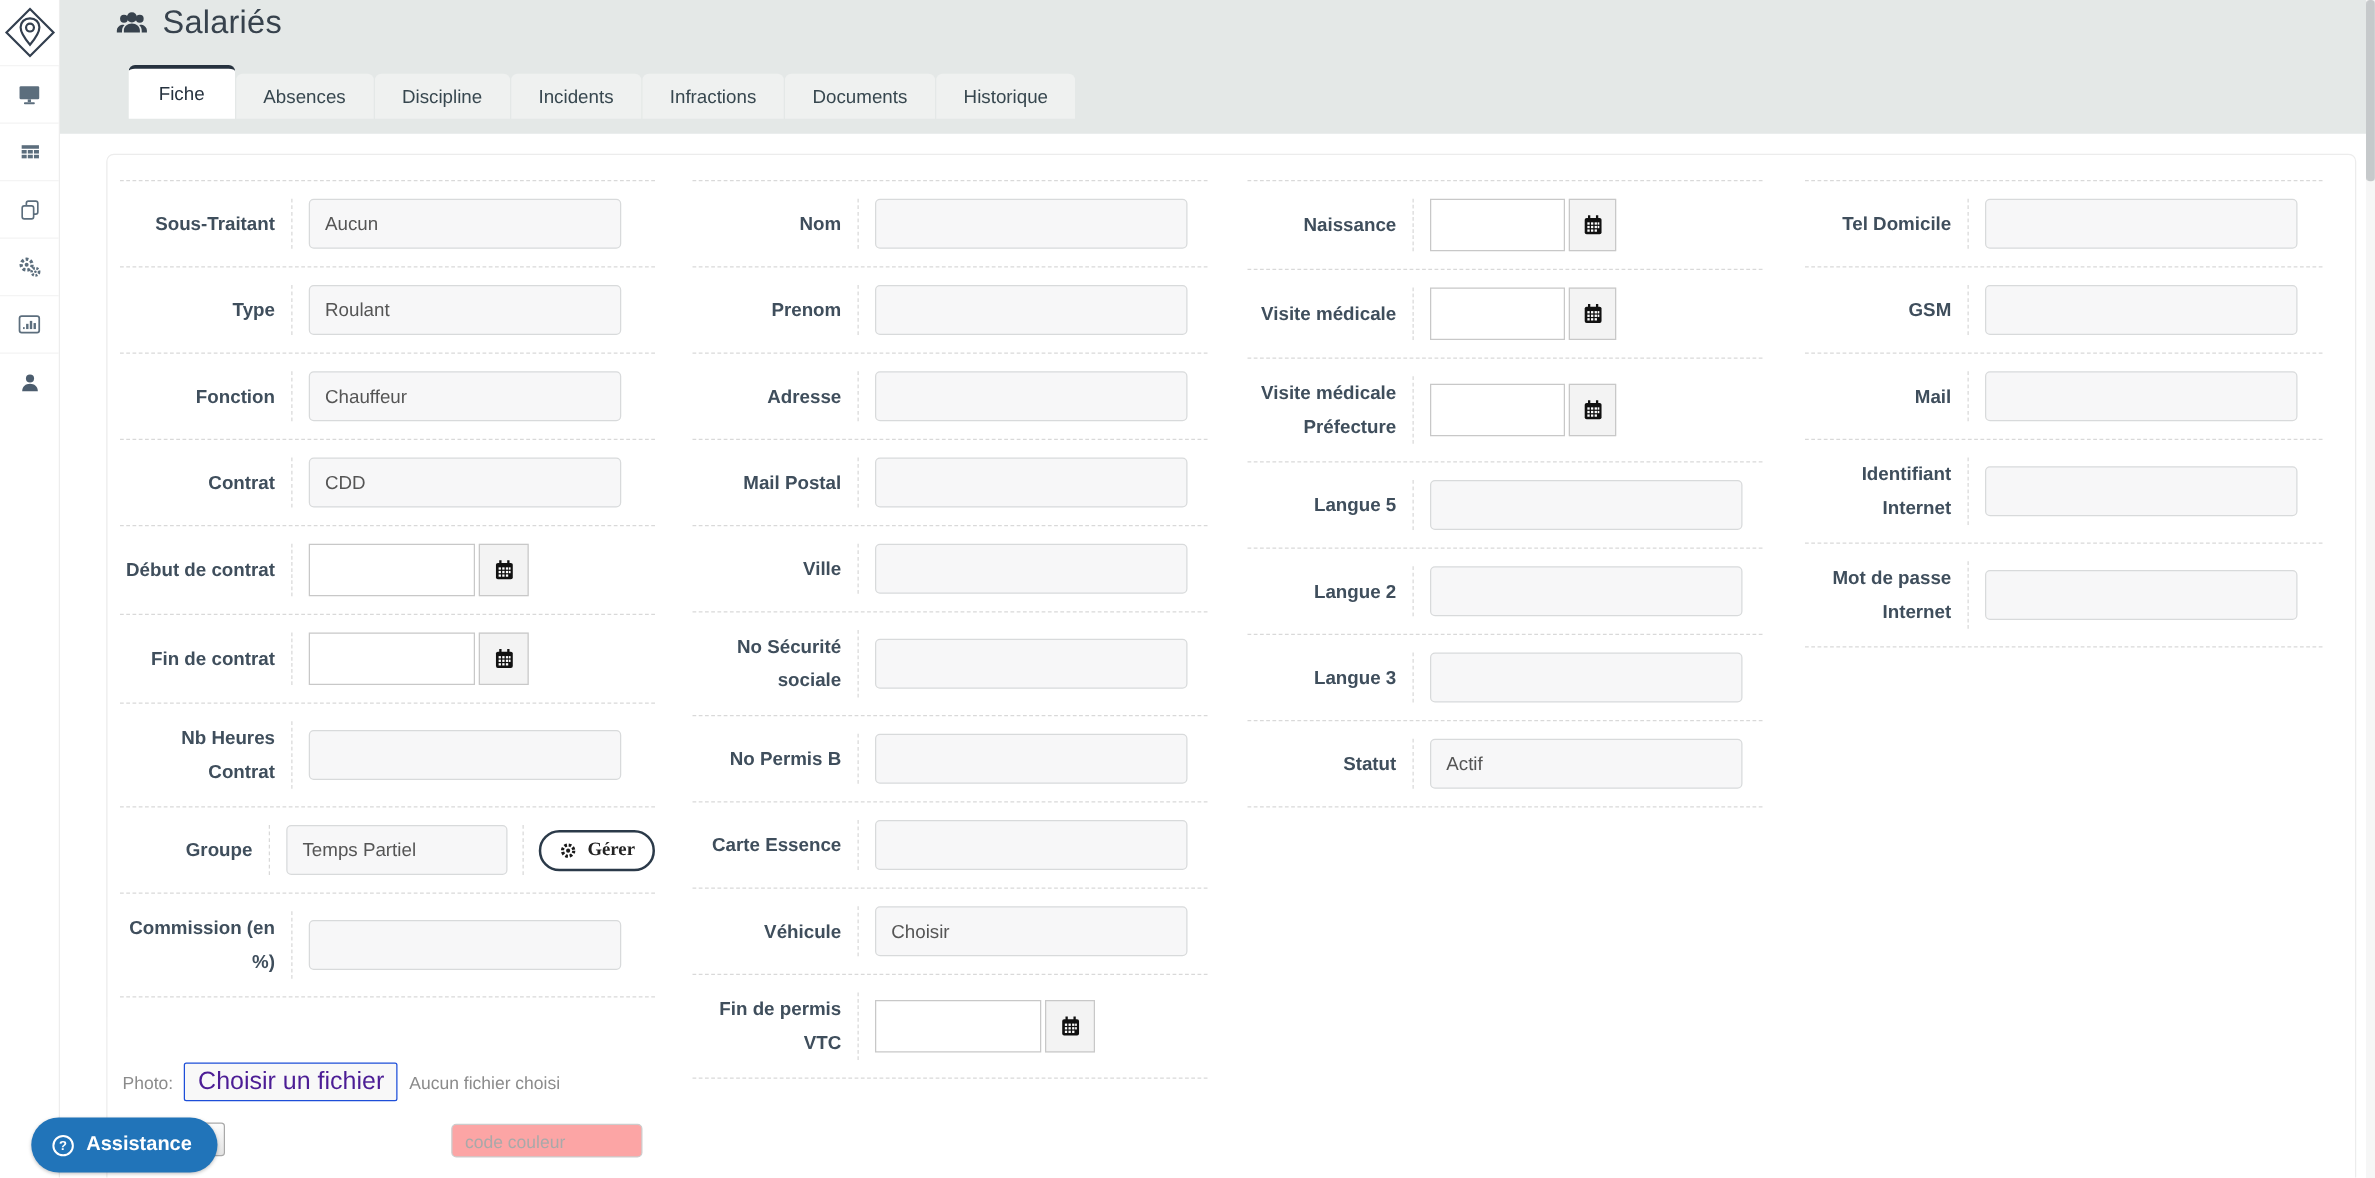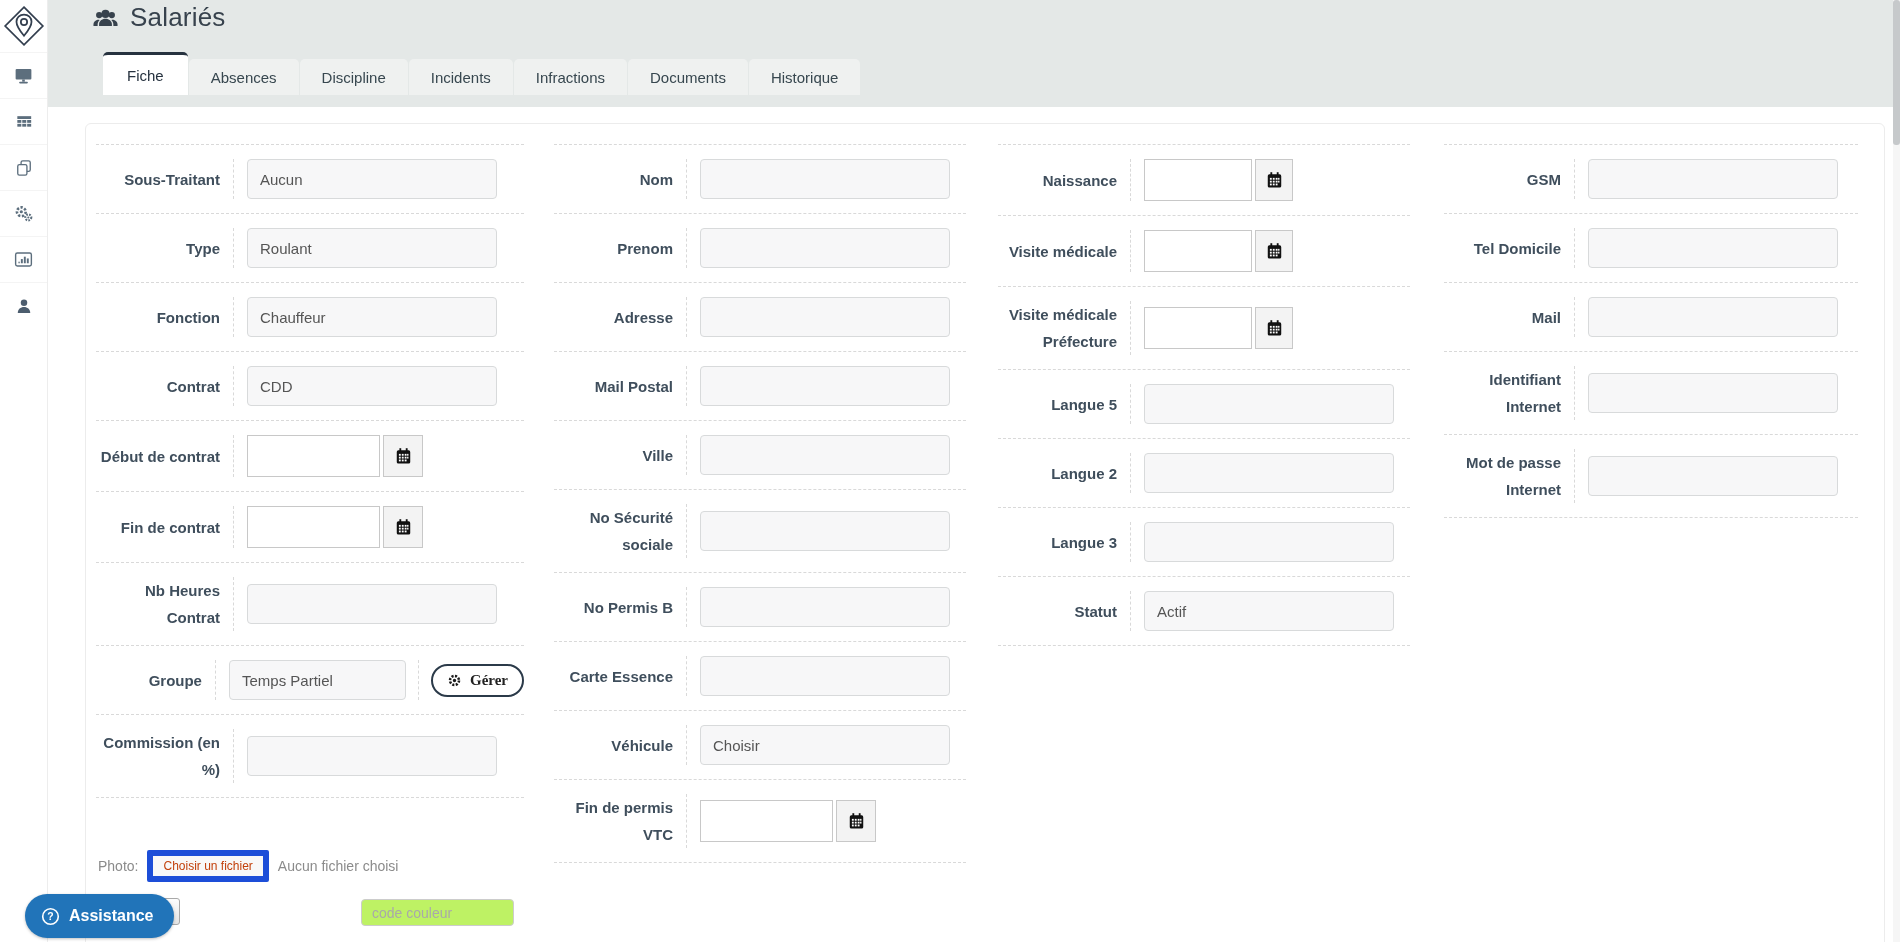--- a/index.html
+++ b/index.html
@@ -52,29 +52,29 @@
   .ctl.w-groupe{ width:177px; }
   .manage-cell{ margin-left:12px; padding-left:12px; border-left:1px dashed var(--dash);
     align-self:stretch; display:flex; align-items:center; }
   .manage-btn{ display:inline-flex; align-items:center; gap:8px; background:#fff;
     border:2px solid #2b3a49; border-radius:17px; padding:6px 14px; font-size:15px; font-weight:600;
     color:#222; cursor:pointer; font-family:Liberation Serif, serif; }
 
   
   .photo-row{ position:absolute; left:12px; top:726px; display:flex; align-items:center; gap:9px;
     font-size:14px; color:#8b8b8b; }
-  .file-btn{ border:6px solid #1d4ed8; background:#f8f8f8; border-radius:2px; padding:3px 10px;
-    font-size:12px; color:#c2410c; cursor:pointer; font-family:inherit; }
+  .file-btn{ border:1px solid #1d4ed8; background:#f8f8f8; border-radius:2px; padding:3px 10px;
+    font-size:20px; color:#4c1d95; cursor:pointer; font-family:inherit; }
   .caret-btn{ position:absolute; left:68px; top:774px; width:26px; height:27px;
     background:linear-gradient(#fdfdfd,#e3e3e3); border:1px solid #a9a9a9; border-radius:3px;
     display:flex; align-items:center; justify-content:center; cursor:pointer; }
   .caret-btn span{ font-size:8px; color:#333; }
   .color-input{ position:absolute; left:275px; top:775px; width:153px; height:27px;
     border:1px solid #ccc; border-radius:4px; padding:0 10px; font-size:14px; color:#555;
-    background:#bef264; outline:none; font-family:inherit; }
+    background:#fca5a5; outline:none; font-family:inherit; }
   .color-input::placeholder{ color:#a9a9a9; }
 
   .assist-btn{ position:fixed; left:25px; top:894px; height:44px; padding:0 20px 0 16px;
     display:flex; align-items:center; gap:9px; background:var(--accent); border:none;
     border-radius:22px; color:#fff; font-size:16px; font-weight:bold; cursor:pointer;
     z-index:20; font-family:inherit; box-shadow:0 1px 3px rgba(0,0,0,.25); }
 
   .scrollbar{ position:fixed; right:0; top:0; width:7px; height:942px; background:#f6f6f6; z-index:30; }
   .scroll-thumb{ position:absolute; top:0; left:0; width:7px; height:145px; background:#c6c9cb; border-radius:3px; }
 </style>
@@ -449,27 +449,27 @@
         </div>
         <div class="row">
           <div class="lab">Statut</div>
           <div class="cell">
             <div class="ctl">Actif</div>
           </div>
         </div>
       </div>
     <div class="form-col" data-col="3">
         <div class="row">
+          <div class="lab">Tel Domicile</div>
+          <div class="cell">
+            <input class="ctl" style="">
+          </div>
+        </div>
+        <div class="row">
           <div class="lab">GSM</div>
-          <div class="cell">
-            <input class="ctl" style="">
-          </div>
-        </div>
-        <div class="row">
-          <div class="lab">Tel Domicile</div>
           <div class="cell">
             <input class="ctl" style="">
           </div>
         </div>
         <div class="row">
           <div class="lab">Mail</div>
           <div class="cell">
             <input class="ctl" style="">
           </div>
         </div>

